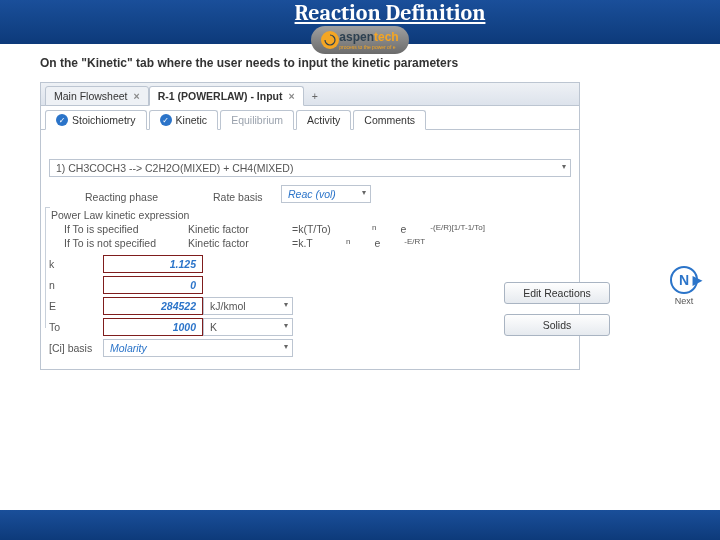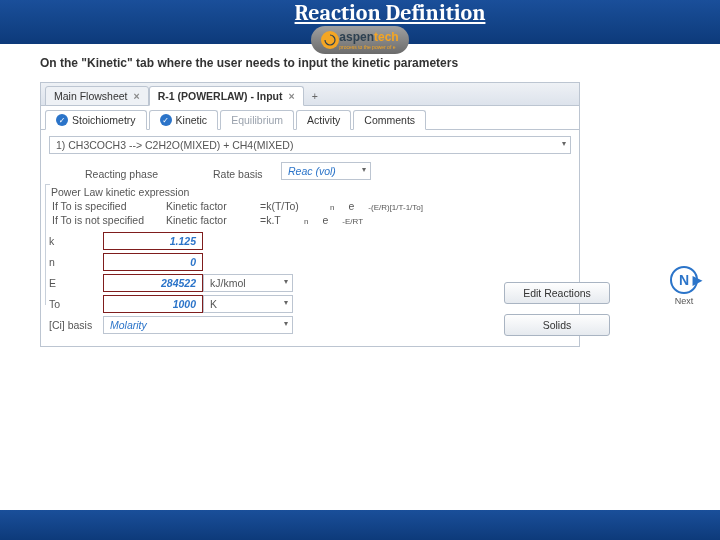--- a/index.html
+++ b/index.html
@@ -30,26 +30,26 @@
 .form-area { background: #fff; padding: 6px 8px 12px 8px; }
 .rxn-select { display: flex; align-items: center; margin-bottom: 6px; }
 .rxn-select .combo { flex: 1; }
 
 .row { display: flex; align-items: flex-end; margin-bottom: 3px; gap: 8px; min-height: 20px; margin-left: 36px; }
 .lbl { color: #555; font-size: 10.5px; }
 .lbl.w1 { width: 90px; }
 .lbl.w2 { width: 60px; }
 .combo { border: 1px solid #bcc5d1; background: #fff; padding: 2px 16px 2px 6px; font-size: 10.5px; color: #2b74c9; font-style: italic; position: relative; min-width: 90px; }
 .combo::after { content: "▾"; position: absolute; right: 4px; top: 2px; font-size: 8px; color: #666; font-style: normal; }
-.combo.wide { width: 100%; color: #555; font-style: normal; }
+.combo.wide { width: 100%; color: #555; font-style: normal; margin-top: 23px; }
 .combo.midw { width: 140px; }
 
 .group-title { font-size: 10.5px; color: #555; margin: 6px 0 2px 2px; position: relative; }
 .group-title::before { content: ""; position: absolute; left: -6px; top: -2px; width: 4px; height: 120px; border-left: 1px solid #c8d0da; border-top: 1px solid #c8d0da; }
-.kf-row { display: flex; align-items: flex-end; gap: 14px; font-size: 10.5px; color: #555; margin: 2px 3px; }
+.kf-row { display: flex; align-items: flex-start; gap: 24px; font-size: 10.5px; color: #555; margin: 2px 15px; }
 .kf-row .c1 { width: 100px; }
 .kf-row .c2 { width: 80px; }
 .kf-row .c3 { width: 56px; }
 .sup { font-size: 8px; vertical-align: super; }
 
 .num-grid { margin-top: 6px; display: grid; grid-template-columns: 54px 100px 90px; row-gap: 3px; align-items: center; font-size: 10.5px; }
 .num-input { border: 1px solid #7f1d1d; background: #fff; padding: 2px 6px; text-align: right; color: #2b74c9; font-style: italic; font-weight: 600; font-size: 10.5px; }
 .unit-combo { border: 1px solid #bcc5d1; padding: 2px 16px 2px 6px; position: relative; color: #555; font-size: 10.5px; }
 .unit-combo::after { content: "▾"; position: absolute; right: 4px; top: 2px; font-size: 8px; color: #666; }
 

